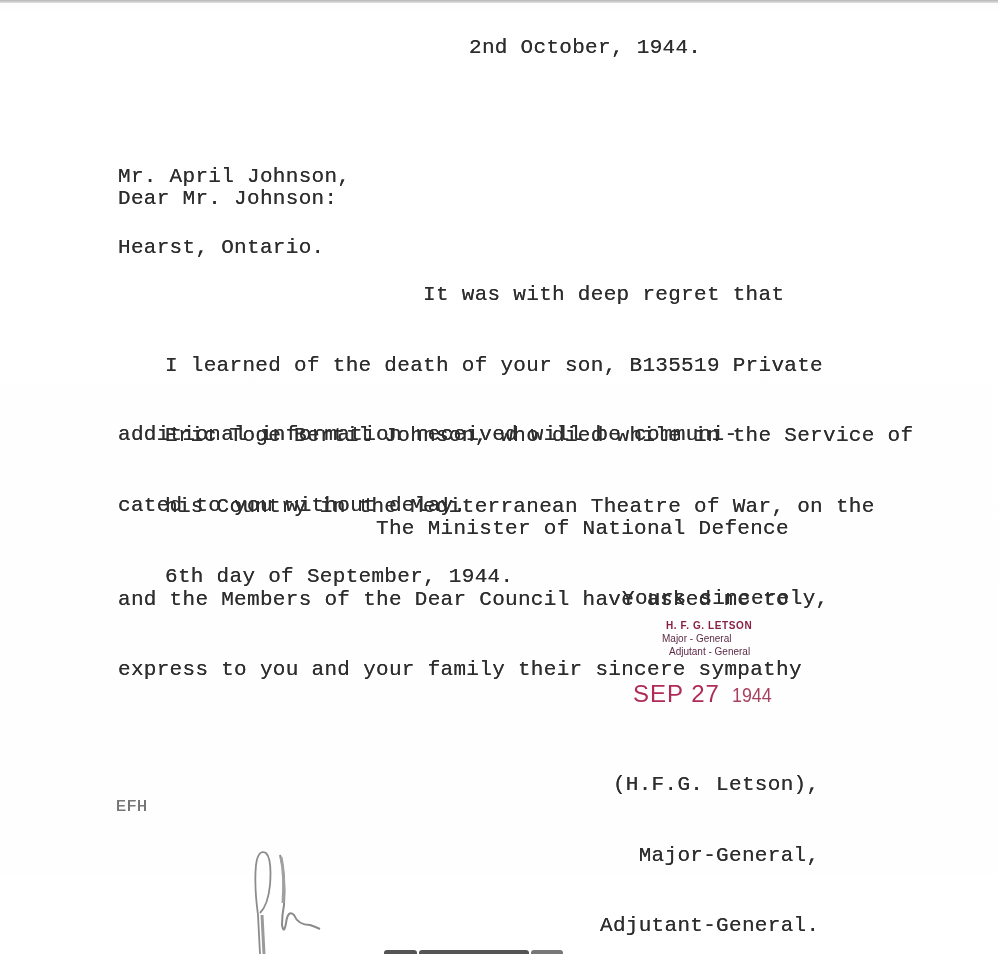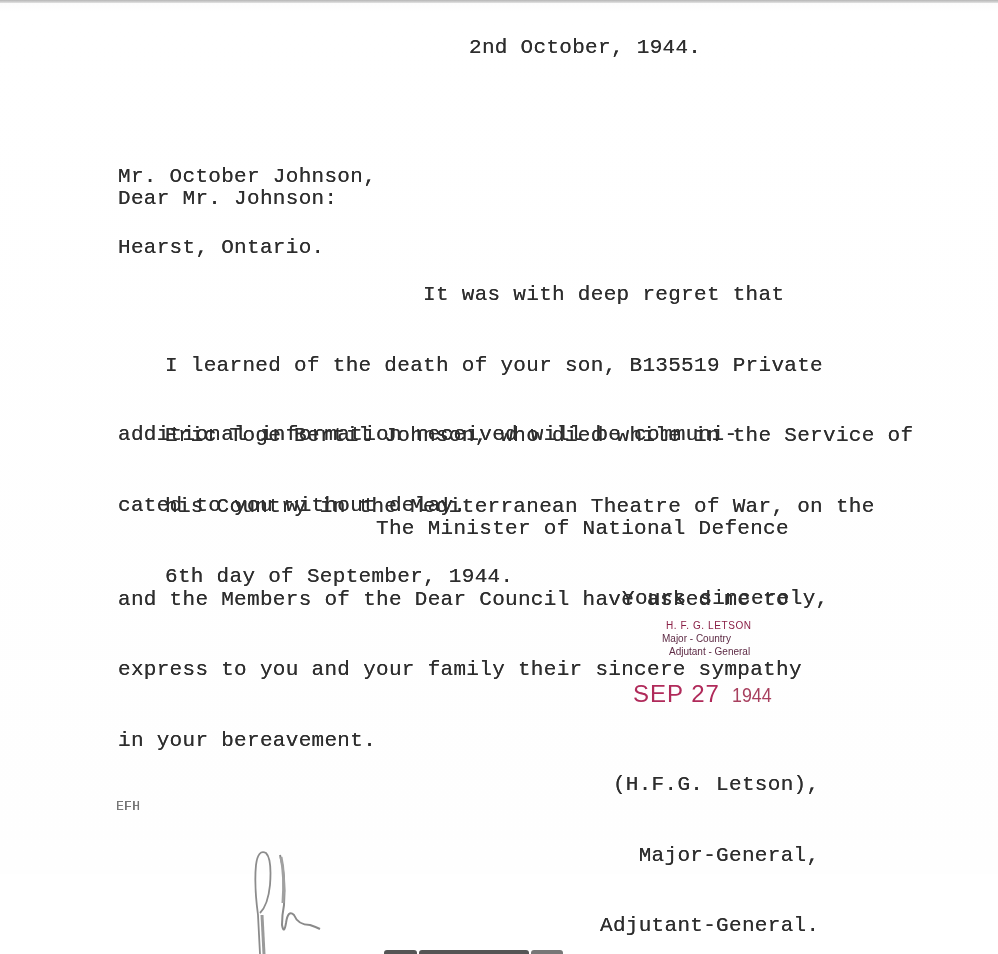--- a/index.html
+++ b/index.html
@@ -37,33 +37,33 @@
     text-shadow: 0 0 0.6px #444;
   }
   .date { left: 469px; top: 36px; }
   .addr { left: 118px; top: 118px; }
   .salutation { left: 118px; top: 187px; }
   .para1 { left: 118px; top: 236px; margin-left: 47px; }
   .para2 { left: 118px; top: 376px; }
   .para3 { left: 118px; top: 470px; }
   .closing { left: 588px; top: 587px; padding-left: 34px; }
   .sigblock { left: 600px; top: 726px; text-align: right; }
-  .initials { left: 116px; top: 795px; font-size: 13px; color: #777; filter: blur(0.6px); }
+  .initials { left: 116px; top: 795px; font-size: 17px; color: #777; filter: blur(0.6px); }
 
   .line { display: block; }
 
   .stamp {
     position: absolute;
     left: 654px; top: 619px;
     font-family: "Liberation Sans", "DejaVu Sans", sans-serif;
     color: #7a2545;
     font-size: 10px;
     line-height: 13px;
   }
-  .stamp .name { font-weight: normal; letter-spacing: 0.6px; color: #8a1f45; margin-left: 4px; padding-left: 8px; }
+  .stamp .name { font-weight: bold; letter-spacing: 0.6px; color: #8a1f45; margin-left: 4px; padding-left: 8px; }
   .stamp .rank { margin-left: 8px; color: #5e2b45; }
   .stamp .title { margin-left: 15px; color: #5e2b45; }
 
   .date-stamp {
     position: absolute;
     left: 633px; top: 680px;
     font-family: "Liberation Sans", "DejaVu Sans", sans-serif;
     color: #b02a5a;
     font-size: 24px;
     letter-spacing: 1px;
@@ -94,21 +94,21 @@
 </style>
 </head>
 <body>
 
 <div class="page">
   <div class="top-edge"></div>
 
   <div class="tw date">2nd October, 1944.</div>
 
   <div class="tw addr">
-    <span class="line">Mr. October Johnson,</span>
+    <span class="line">Mr. April Johnson,</span>
     <span class="line">Hearst, Ontario.</span>
   </div>
 
   <div class="tw salutation">Dear Mr. Johnson:</div>
 
   <div class="tw para1">
     <span class="line">                    It was with deep regret that</span>
     <span class="line">I learned of the death of your son, B135519 Private</span>
     <span class="line">Eric Toge Bertil Johnson, who died while in the Service of</span>
     <span class="line">his Country in the Mediterranean Theatre of War, on the</span>
@@ -117,28 +117,27 @@
 
   <div class="tw para2">
     <span class="line">additional information received will be communi-</span>
     <span class="line">cated to you without delay.</span>
   </div>
 
   <div class="tw para3">
     <span class="line">                    The Minister of National Defence</span>
     <span class="line">and the Members of the Dear Council have asked me to</span>
     <span class="line">express to you and your family their sincere sympathy</span>
-    <span class="line">in your bereavement.</span>
   </div>
 
   <div class="tw closing">Yours sincerely,</div>
 
   <div class="stamp">
     <span class="line name">H. F. G. LETSON</span>
-    <span class="line rank">Major - Country</span>
+    <span class="line rank">Major - General</span>
     <span class="line title">Adjutant - General</span>
   </div>
 
   <div class="date-stamp">
     <span>SEP 27</span>
     <span class="yr">1944</span>
   </div>
 
   <div class="tw sigblock">
     <span class="line">(H.F.G. Letson),</span>

